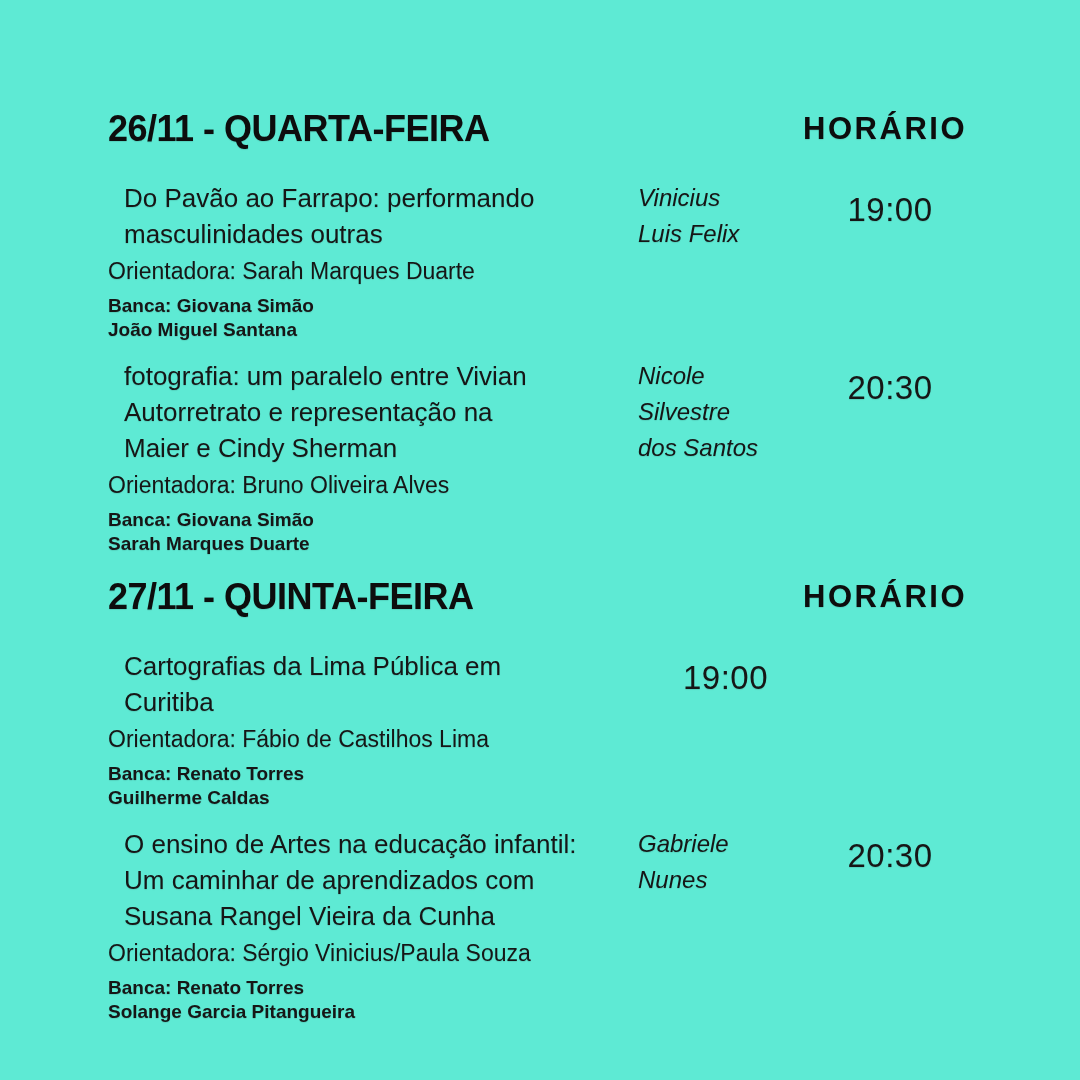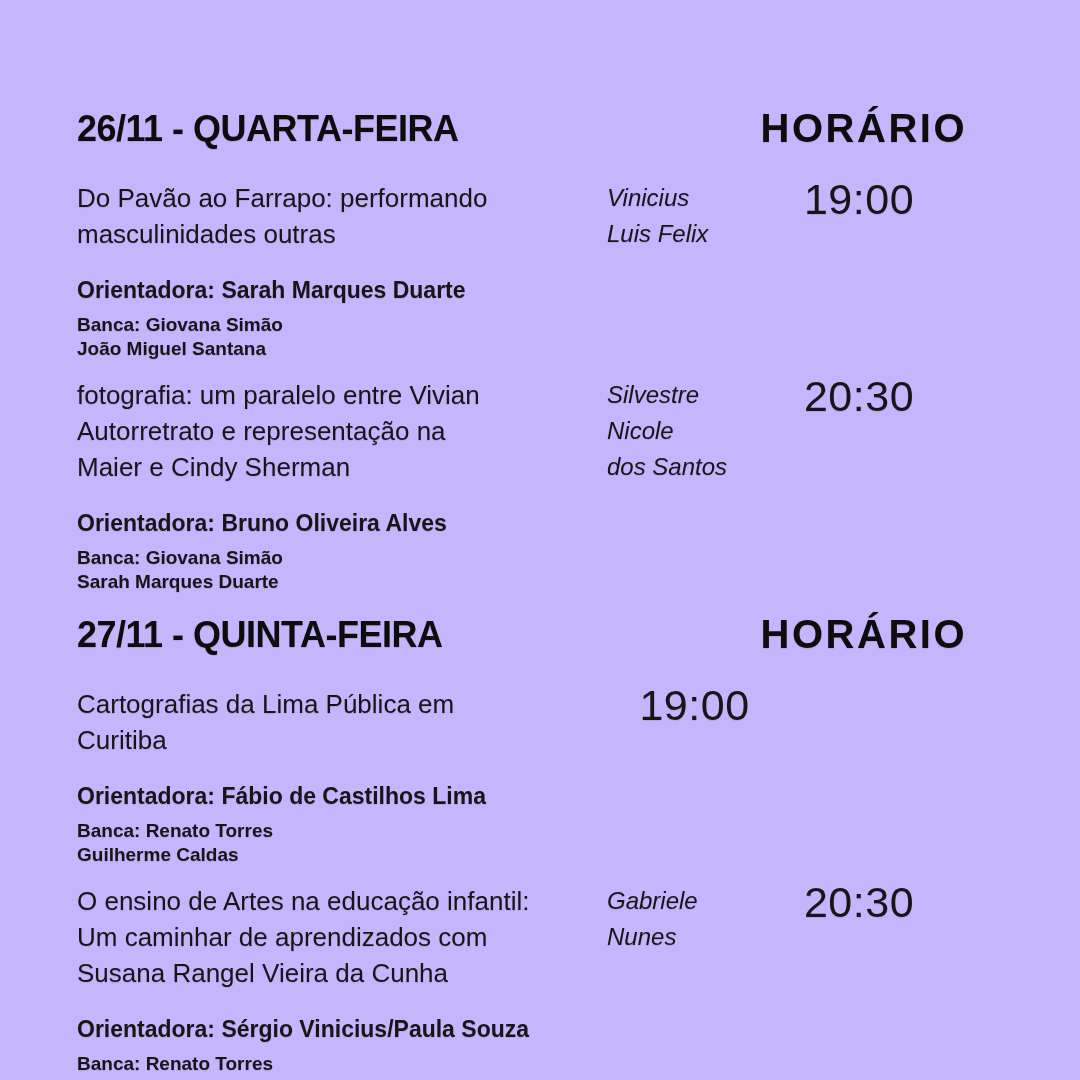--- a/index.html
+++ b/index.html
@@ -5,22 +5,22 @@
   html, body {
     margin: 0;
     padding: 0;
     background: #ffffff;
   }
   .canvas {
     position: relative;
     width: 1080px;
     height: 1080px;
     box-sizing: border-box;
-    padding: 112px 113px 0 77px;
-    background: #c4b5fd;
+    padding: 112px 113px 0 108px;
+    background: #5eead4;
     font-family: "Liberation Sans", sans-serif;
     color: #161616;
     overflow: hidden;
     text-shadow: 0 1px 1px rgba(0,0,0,0.10);
   }
   .day-section + .day-section { margin-top: 24px; }
 
   .day-header {
     display: flex;
     justify-content: space-between;
@@ -30,62 +30,63 @@
     margin: 0;
     font-size: 36px;
     line-height: 34px;
     font-weight: bold;
     letter-spacing: -0.5px;
     color: #0d0d0d;
     white-space: nowrap;
   }
   .time-header {
     margin: 0;
-    font-size: 40px;
+    font-size: 31px;
     line-height: 33px;
     font-weight: bold;
     letter-spacing: 2.5px;
     color: #0d0d0d;
     white-space: nowrap;
   }
 
   .entry {
     display: grid;
     grid-template-columns: 530px 175px 154px;
     margin-top: 34px;
   }
   .entry + .entry { margin-top: 16px; }
 
   .work-title {
     font-size: 26px;
     line-height: 36px;
     font-weight: normal;
+    margin-left: 16px;
   }
   .advisor {
-    margin-top: 24px;
+    margin-top: 5px;
     font-size: 23px;
     line-height: 28px;
-    font-weight: bold;
+    font-weight: normal;
   }
   .committee {
     margin-top: 9px;
     font-size: 19px;
     line-height: 24px;
     font-weight: bold;
   }
   .presenter {
     font-size: 24px;
     line-height: 36px;
     font-style: italic;
   }
   .time-cell { text-align: center; }
   .session-time {
     display: inline-block;
-    margin-top: 2px;
-    font-size: 43px;
+    margin-top: 13px;
+    font-size: 33px;
     line-height: 34px;
     letter-spacing: 0.5px;
   }
 </style>
 </head>
 <body>
 
 <div class="canvas">
 
   <section class="day-section">
@@ -122,22 +123,22 @@
           <div>Autorretrato e representação na</div>
           <div>Maier e Cindy Sherman</div>
         </div>
         <div class="advisor">Orientadora: Bruno Oliveira Alves</div>
         <div class="committee">
           <div>Banca: Giovana Simão</div>
           <div>Sarah Marques Duarte</div>
         </div>
       </div>
       <div class="presenter">
+        <div>Nicole</div>
         <div>Silvestre</div>
-        <div>Nicole</div>
         <div>dos Santos</div>
       </div>
       <div class="time-cell">
         <span class="session-time">20:30</span>
       </div>
     </article>
   </section>
 
   <section class="day-section">
     <div class="day-header">

